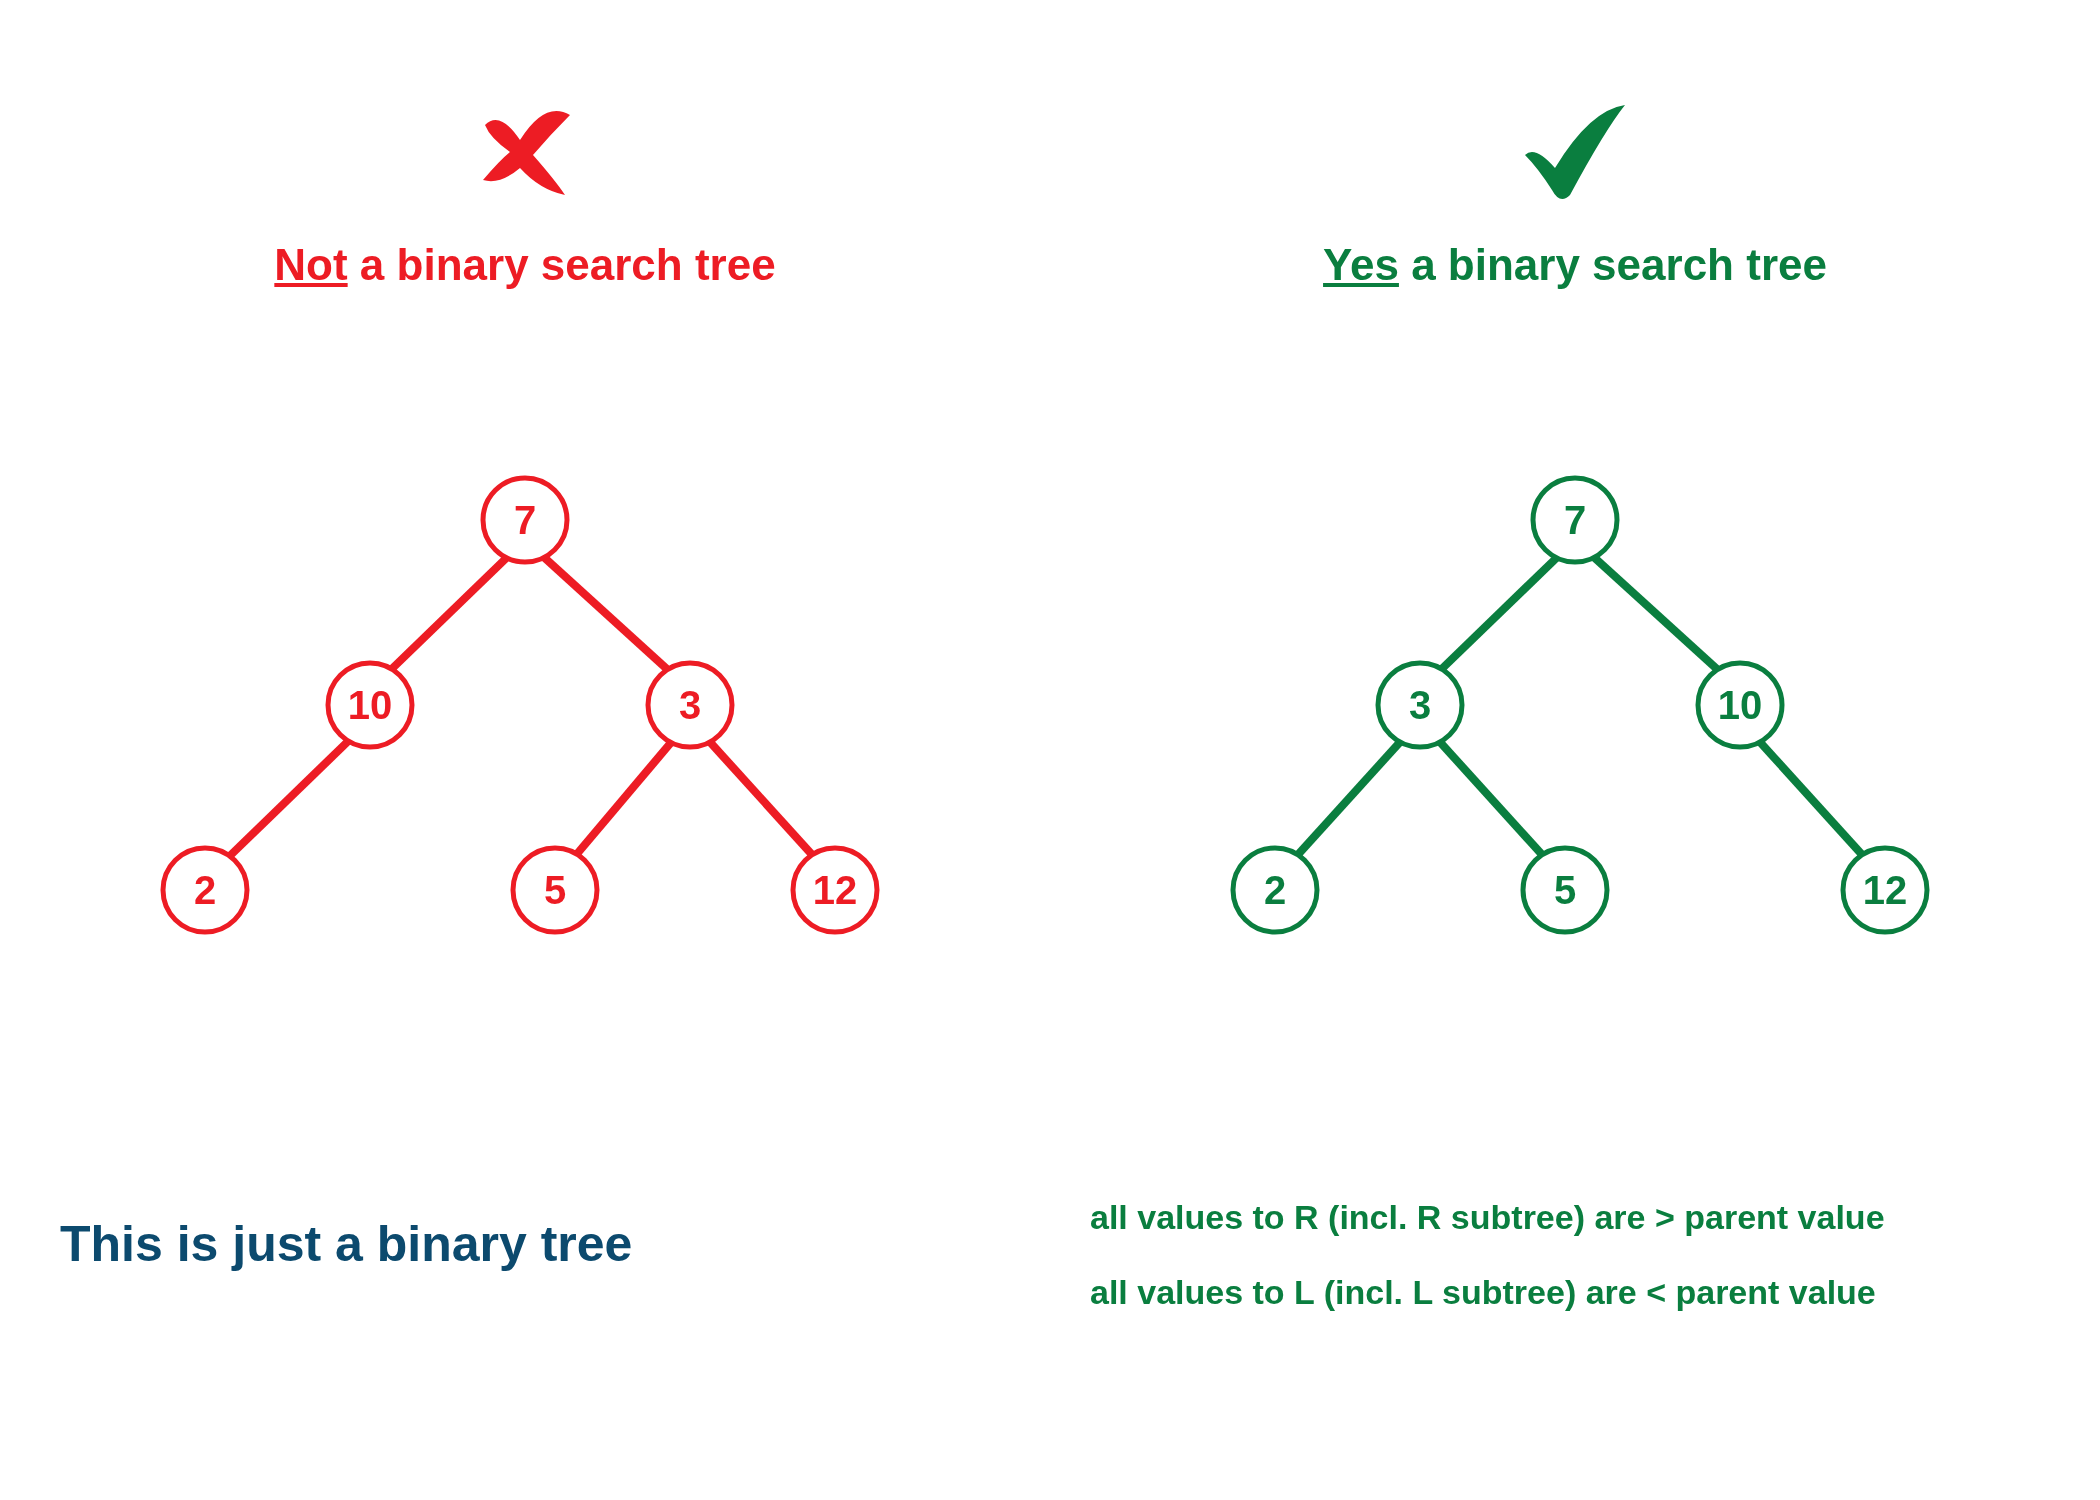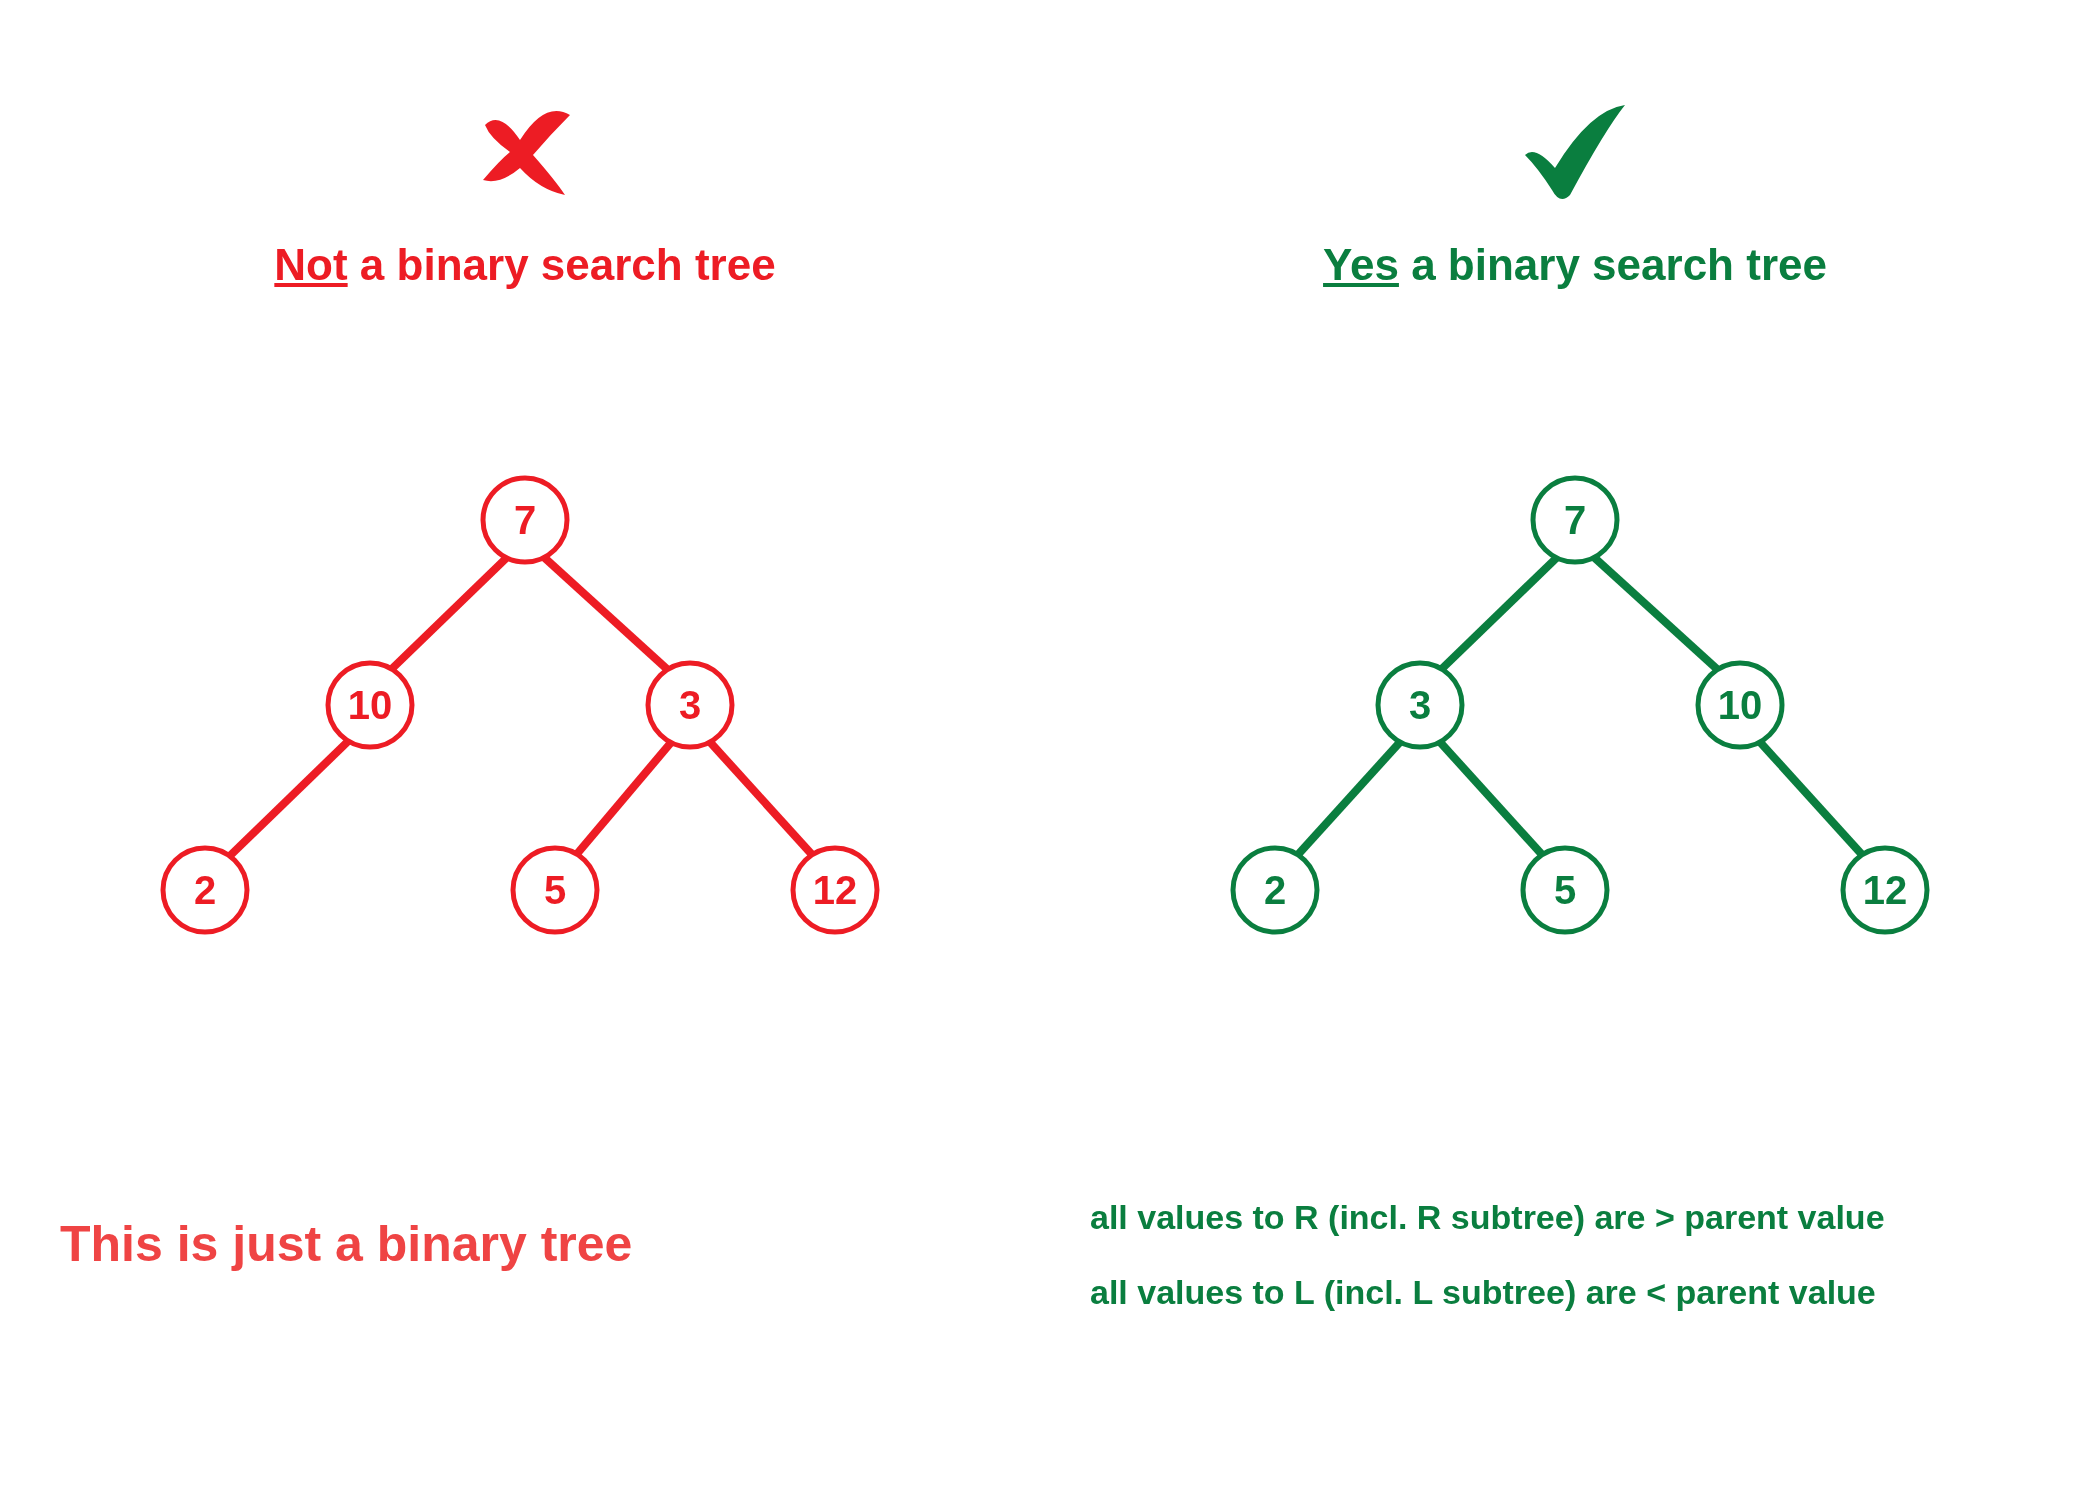--- a/index.html
+++ b/index.html
@@ -60,21 +60,21 @@
     .red-stroke { stroke: #ed1c24; }
     .red-fill { fill: #ed1c24; }
     .green-stroke { stroke: #0a7e3f; }
     .green-fill { fill: #0a7e3f; }
     .bottom-text-left {
       position: absolute;
       top: 1215px;
       left: 60px;
       font-size: 50px;
       font-weight: 800;
-      color: #ef4444;
+      color: #0c4a6e;
     }
     .bottom-text-right {
       position: absolute;
       top: 1180px;
       left: 1090px;
       font-size: 34px;
       font-weight: 800;
       color: #0a7e3f;
       line-height: 2.2;
     }

